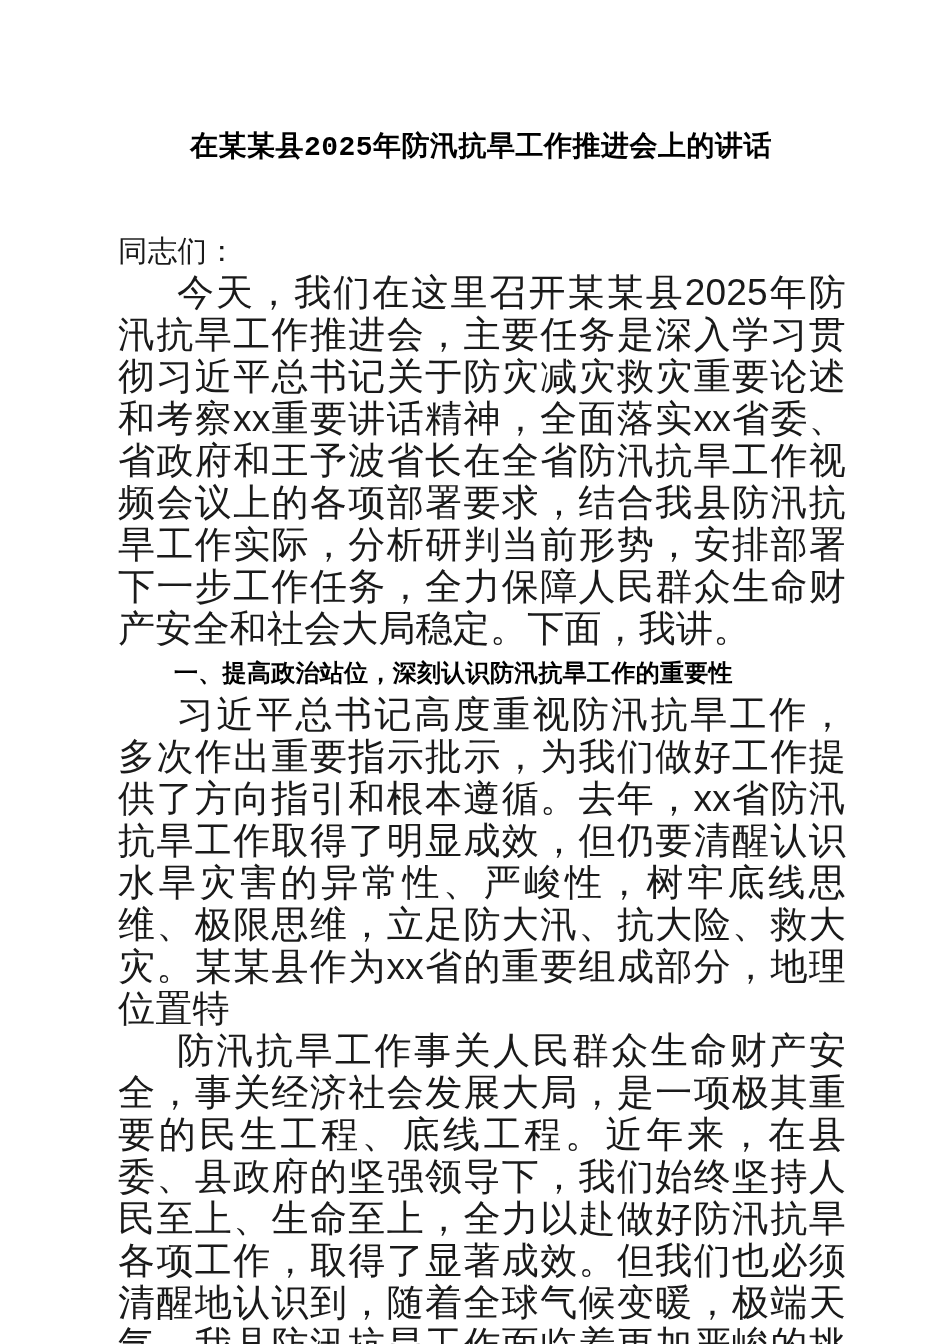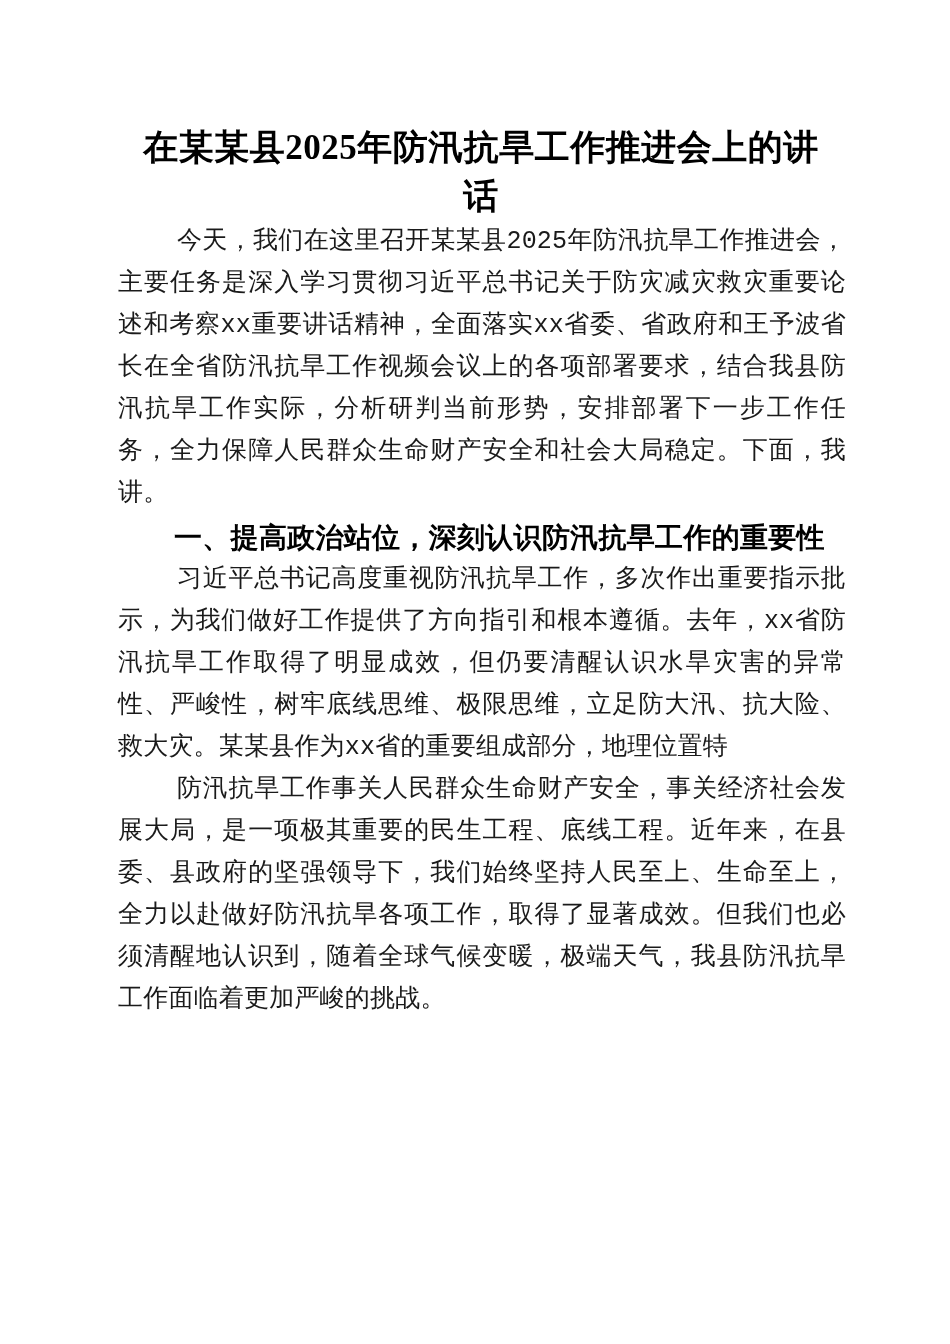--- a/index.html
+++ b/index.html
@@ -19,23 +19,23 @@
 
   .doc-body {
     position: absolute;
     left: 118px;
     top: 0;
     width: 728px;
   }
 
   
   .doc-title {
-    font-family: Liberation Serif, serif;
+    font-family: Liberation Mono, monospace;
     font-weight: bold;
-    font-size: 35px;
+    font-size: 28px;
     line-height: 49px;
     color: #000000;
     text-align: center;
     margin: 0;
     padding-top: 123px;
     letter-spacing: 0.5px;
     width: 706px;
     margin-left: 10px;
   }
 
@@ -46,54 +46,55 @@
     line-height: 42px;
     color: #1a1a1a;
     margin: 0;
     padding-top: 58px;
     text-align: left;
     letter-spacing: 0.2px;
   }
 
   
   .para {
-    font-family: Liberation Mono, monospace;
-    font-size: 25px;
+    font-family: Liberation Sans, sans-serif;
+    font-size: 37px;
     line-height: 42px;
     color: #1a1a1a;
     margin: 0;
     text-align: justify;
     text-align-last: left;
     text-justify: inter-ideograph;
     text-indent: 59px;
     letter-spacing: 0.2px;
     word-break: break-all;
   }
 
   
   .section-heading {
     font-family: "DejaVu Sans", "Liberation Sans", sans-serif;
     font-weight: bold;
-    font-size: 28px;
+    font-size: 24px;
     line-height: 42px;
     color: #000000;
     margin: 0;
     text-indent: 56px;
     letter-spacing: 0.3px;
     padding-top: 2px;
   }
 </style>
 </head>
 <body>
 
 <div class="page">
   <div class="doc-body">
 
     <h1 class="doc-title">在某某县2025年防汛抗旱工作推进会上的讲话</h1>
 
+    <p class="salutation">同志们：</p>
 
     <p class="para">今天，我们在这里召开某某县2025年防汛抗旱工作推进会，主要任务是深入学习贯彻习近平总书记关于防灾减灾救灾重要论述和考察xx重要讲话精神，全面落实xx省委、省政府和王予波省长在全省防汛抗旱工作视频会议上的各项部署要求，结合我县防汛抗旱工作实际，分析研判当前形势，安排部署下一步工作任务，全力保障人民群众生命财产安全和社会大局稳定。下面，我讲。</p>
 
     <h2 class="section-heading">一、提高政治站位，深刻认识防汛抗旱工作的重要性</h2>
 
     <p class="para">习近平总书记高度重视防汛抗旱工作，多次作出重要指示批示，为我们做好工作提供了方向指引和根本遵循。去年，xx省防汛抗旱工作取得了明显成效，但仍要清醒认识水旱灾害的异常性、严峻性，树牢底线思维、极限思维，立足防大汛、抗大险、救大灾。某某县作为xx省的重要组成部分，地理位置特</p>
 
     <p class="para">防汛抗旱工作事关人民群众生命财产安全，事关经济社会发展大局，是一项极其重要的民生工程、底线工程。近年来，在县委、县政府的坚强领导下，我们始终坚持人民至上、生命至上，全力以赴做好防汛抗旱各项工作，取得了显著成效。但我们也必须清醒地认识到，随着全球气候变暖，极端天气，我县防汛抗旱工作面临着更加严峻的挑战。</p>
 
   </div>

